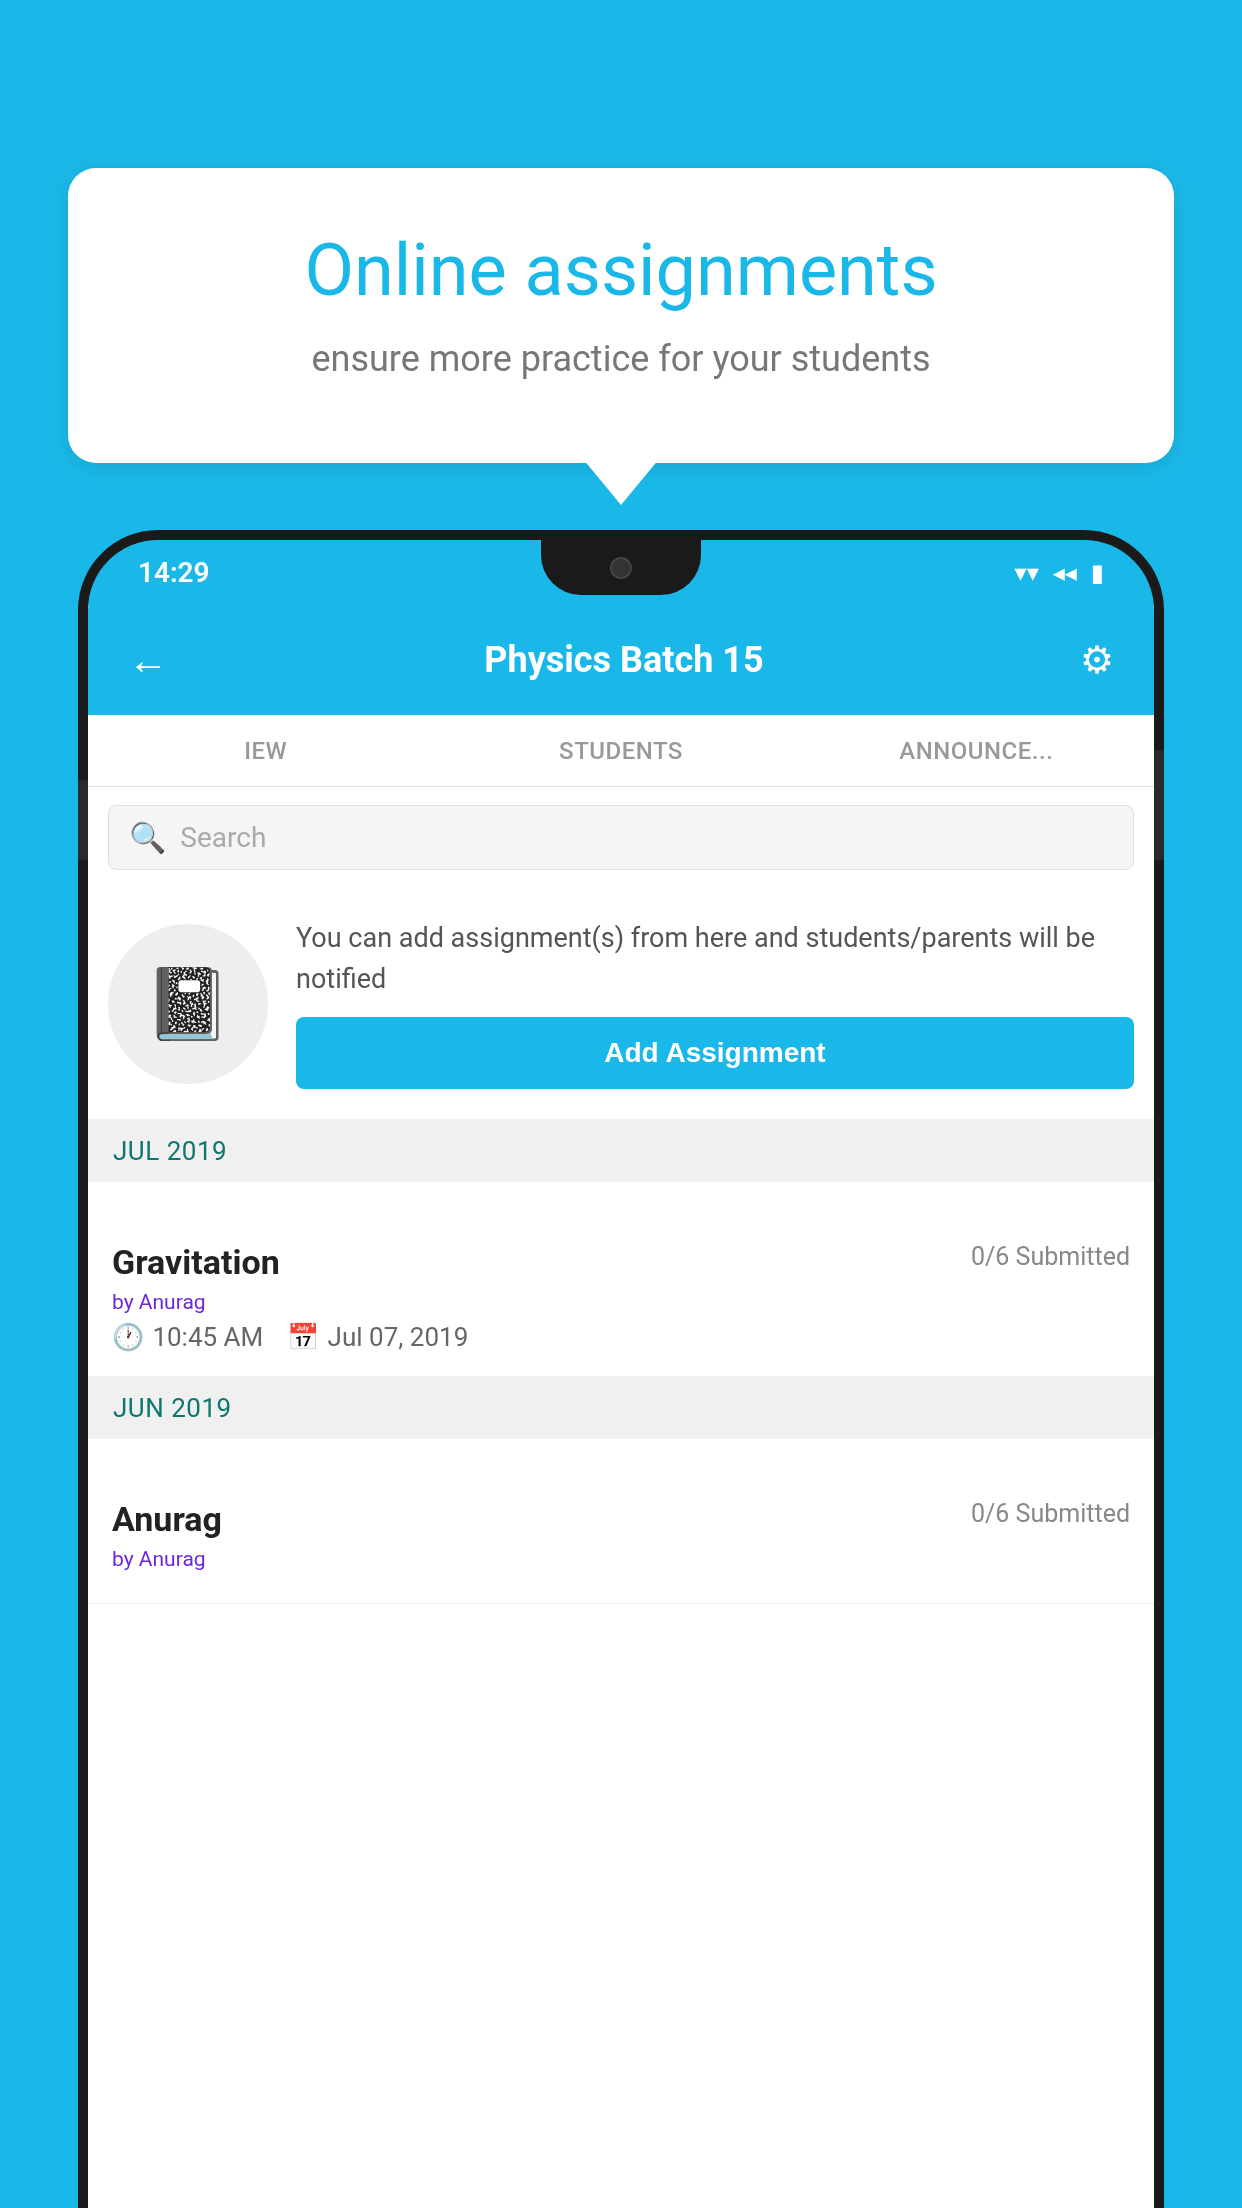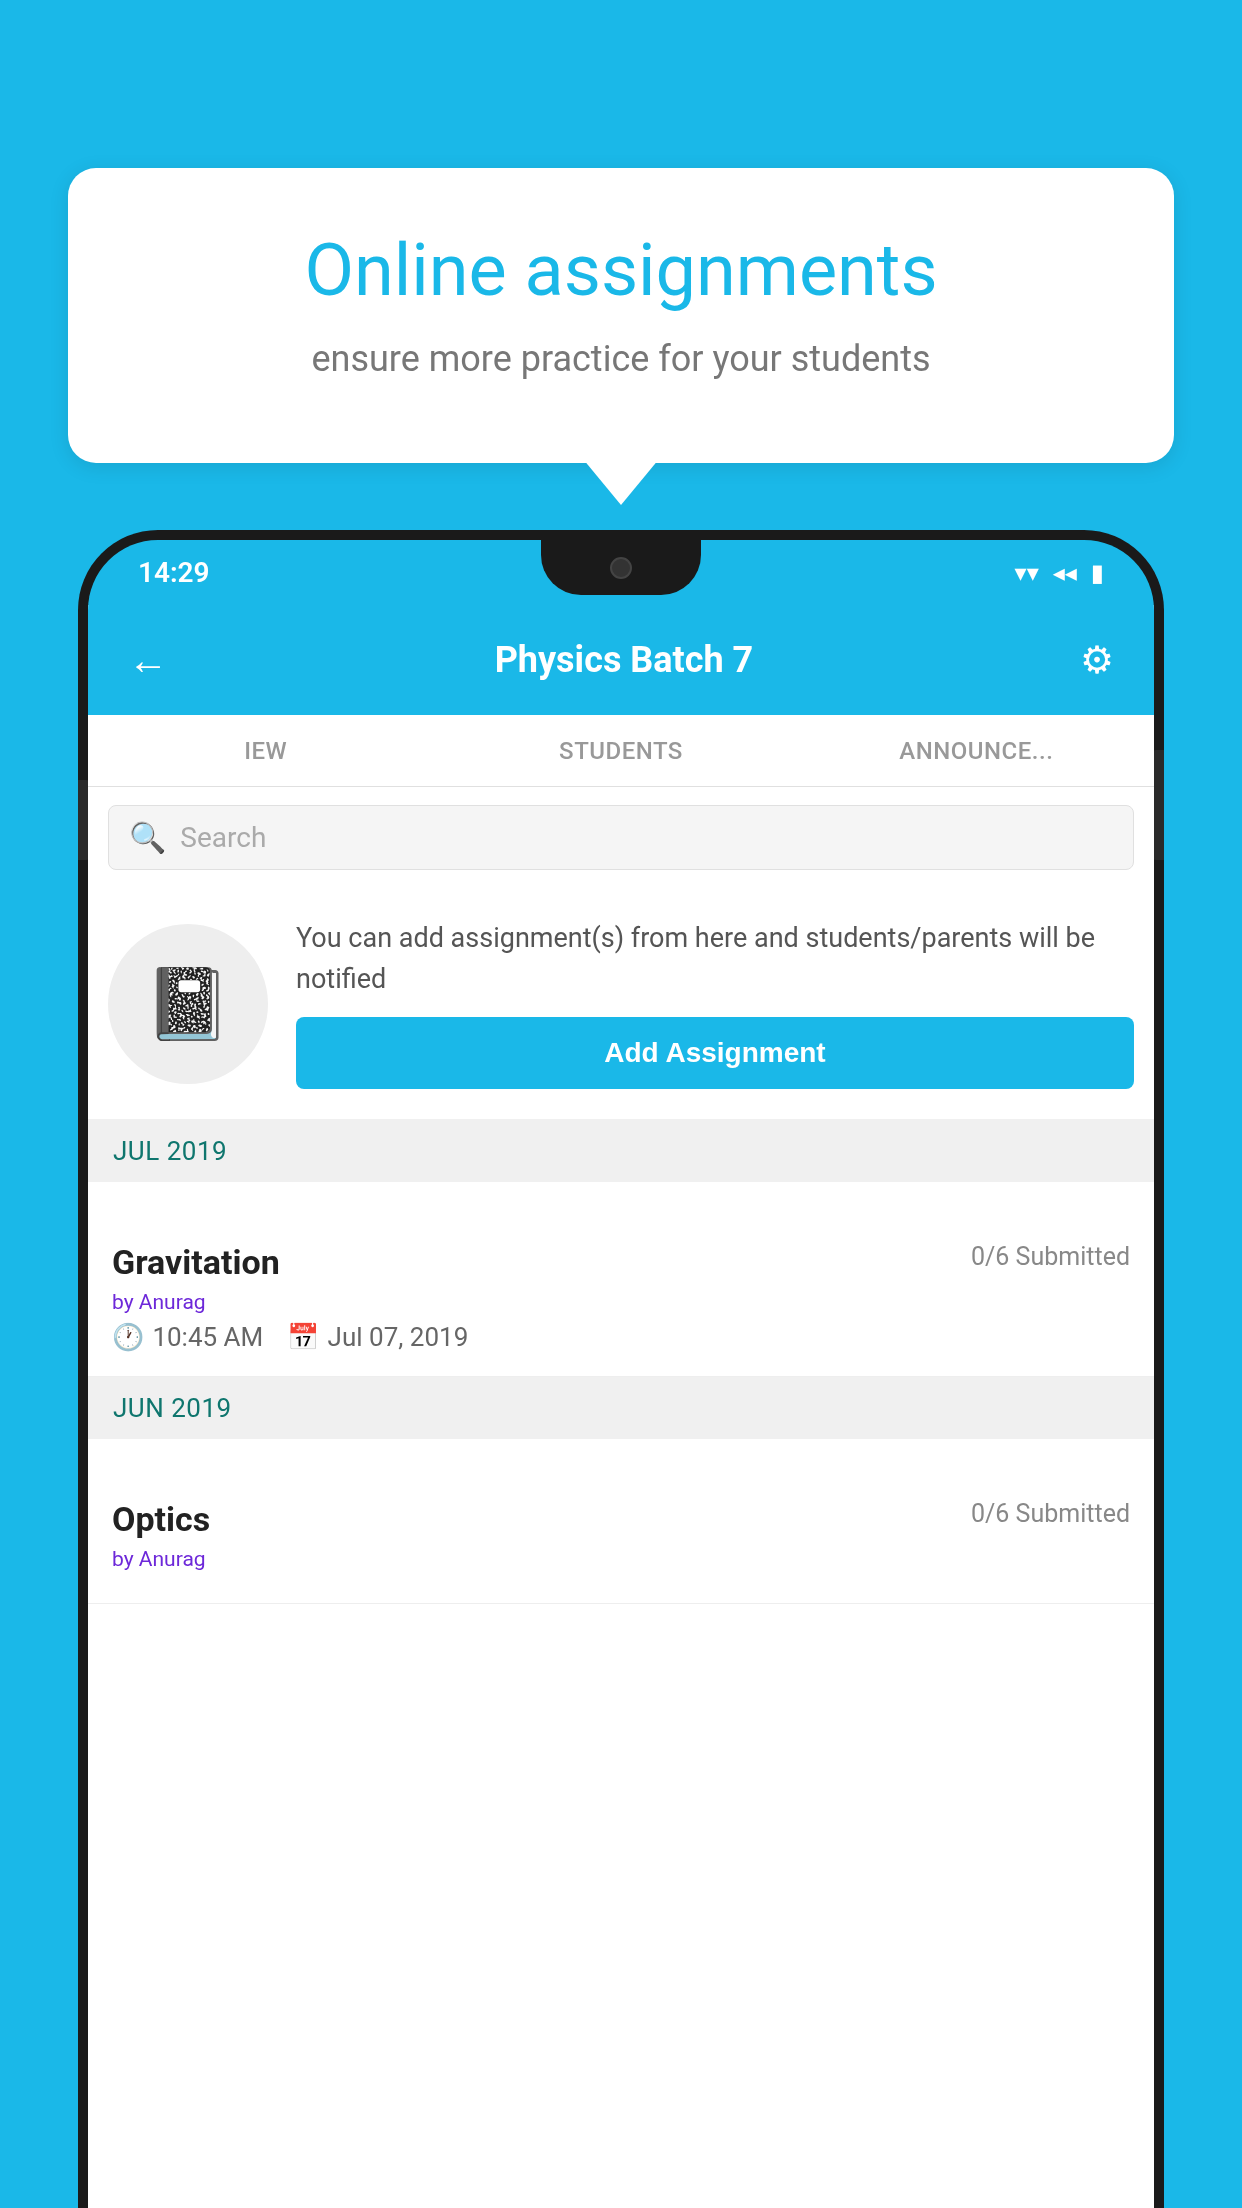--- a/index.html
+++ b/index.html
@@ -373,21 +373,21 @@
         <span class="signal-icon">◂◂</span>
         <span class="battery-icon">▮</span>
       </div>
     </div>
 
     <div class="screen-content">
 
       <div class="app-bar">
         <div class="back-btn">←</div>
         <div class="app-bar-title">
-          <span class="app-bar-title-text">Physics Batch 7</span>
+          <span class="app-bar-title-text">Physics Batch 15</span>
         </div>
         <div class="settings-btn">⚙</div>
       </div>
 
       <div class="tabs-bar">
         <div class="tab-item">
           <span>IEW</span>
         </div>
         <div class="tab-item">
           <span>STUDENTS</span>
@@ -431,21 +431,21 @@
             <span class="meta-icon">📅</span>
             <span>Jul 07, 2019</span>
           </div>
         </div>
       </div>
 
       <div class="month-header">JUN 2019</div>
 
       <div class="assignment-item">
         <div class="assignment-row1">
-          <span class="assignment-title">Optics</span>
+          <span class="assignment-title">Anurag</span>
           <span class="assignment-submitted">0/6 Submitted</span>
         </div>
         <div class="assignment-author">by Anurag</div>
       </div>
 
     </div>
   </div>
 </div>
 
 </body></html>

